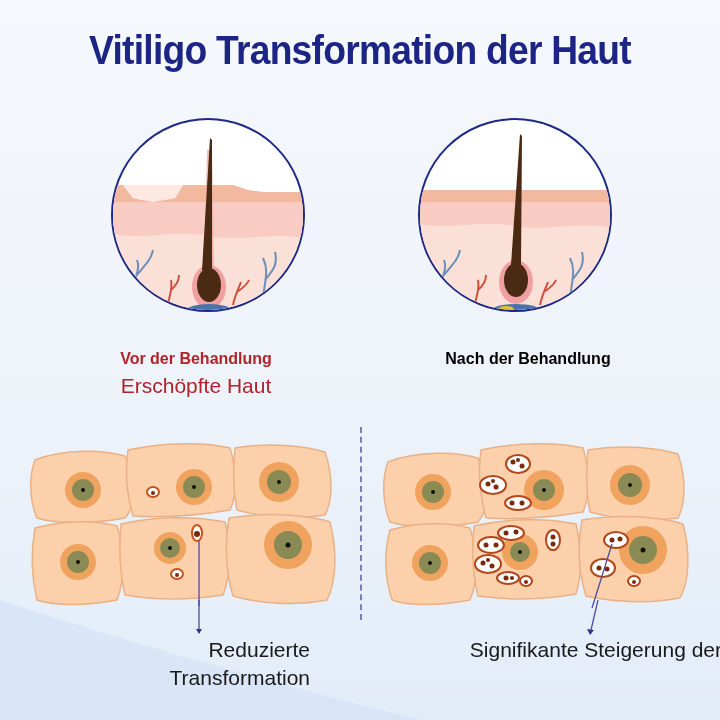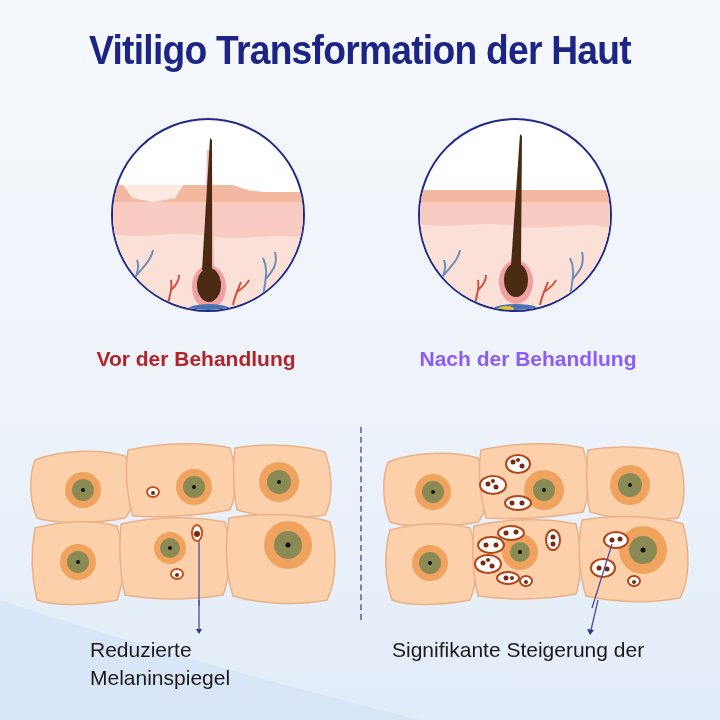--- a/index.html
+++ b/index.html
@@ -18,31 +18,31 @@
     transform: scaleX(0.93); transform-origin:center;
   }
   .circle {
     position:absolute; width:190px; height:190px; border-radius:50%;
     border:2px solid #1f2a86; background:#ffffff; overflow:hidden;
   }
   .circle svg { position:absolute; left:0; top:0; }
   .label-block {
     position:absolute; width:300px; text-align:center;
   }
-  .label-strong { font-weight:bold; font-size:21px; line-height:27px; }
+  .label-strong { font-weight:bold; font-size:16px; line-height:27px; }
   .label-sub { font-size:21px; line-height:27px; }
   .red { color:#b0242a; }
-  .blue { color:#8b5cf6; }
+  .blue { color:#000000; }
   .cells { position:absolute; }
   .divider {
     position:absolute; left:360px; top:427px; width:0; height:193px;
     border-left:2px dashed #7c7fb3;
   }
   .caption {
-    position:absolute; text-align:left; color:#1a1a1a;
+    position:absolute; text-align:right; color:#1a1a1a;
     font-size:21px; line-height:28px;
   }
 </style>
 </head>
 <body>
 
 <svg class="bg-wave" viewBox="0 0 720 140" width="720" height="140">
   <path d="M0,20 C150,70 300,110 420,140 L0,140 Z" fill="#d6e4f6" opacity="0.8"></path>
 </svg>
 
@@ -84,20 +84,21 @@
     <ellipse cx="96" cy="162" rx="17" ry="22" fill="#f0a0a0"></ellipse>
     <path d="M100,14 L102,16 L101,145 L91,145 Z" fill="#4a2a12"></path>
     <ellipse cx="96" cy="160" rx="12" ry="17" fill="#4a2a12"></ellipse>
     <ellipse cx="96" cy="190" rx="24" ry="6" fill="#4a72b0"></ellipse>
     <ellipse cx="86" cy="189" rx="8" ry="3" fill="#e8c030"></ellipse>
   </svg>
 </div>
 
 <div class="label-block" style="left:46px; top:345px;">
   <div class="label-strong red">Vor der Behandlung</div>
+  <div class="label-sub red">Erschöpfte Haut</div>
 </div>
 <div class="label-block" style="left:378px; top:345px;">
   <div class="label-strong blue">Nach der Behandlung</div>
 </div>
 
 <svg class="cells" style="left:25px; top:440px;" width="320" height="170" viewBox="0 0 320 170">
   <g stroke="#eab186" stroke-width="1.5" fill="#fbd0ab">
     <path d="M10,20 C40,8 80,10 100,16 C110,40 112,65 100,78 C70,84 30,84 12,78 C4,60 4,36 10,20 Z"></path>
     <path d="M103,10 C140,2 180,2 205,8 C212,30 212,55 205,70 C170,76 140,78 108,76 C102,55 100,30 103,10 Z"></path>
     <path d="M210,8 C245,2 280,6 300,12 C308,35 308,60 300,75 C270,80 240,78 212,70 C208,50 208,28 210,8 Z"></path>
@@ -212,17 +213,17 @@
   </g>
   <line x1="234" y1="104" x2="214" y2="168" stroke="#4a4e9a" stroke-width="1.3"></line>
 </svg>
 <svg style="position:absolute; left:585px; top:600px;" width="20" height="36" viewBox="0 0 20 36">
   <line x1="13" y1="0" x2="6" y2="30" stroke="#4a4e9a" stroke-width="1.3"></line>
   <polygon points="2,29 9,30 5,35" fill="#2e3490"></polygon>
 </svg>
 
 <div class="caption" style="left:90px; top:636px; width:220px;">
   <div>Reduzierte</div>
-  <div>Melaninspiegel</div>
+  <div>Transformation</div>
 </div>
 <div class="caption" style="left:392px; top:636px; width:330px;">
   <div>Signifikante Steigerung der</div>
 </div>
 
 </body></html>

